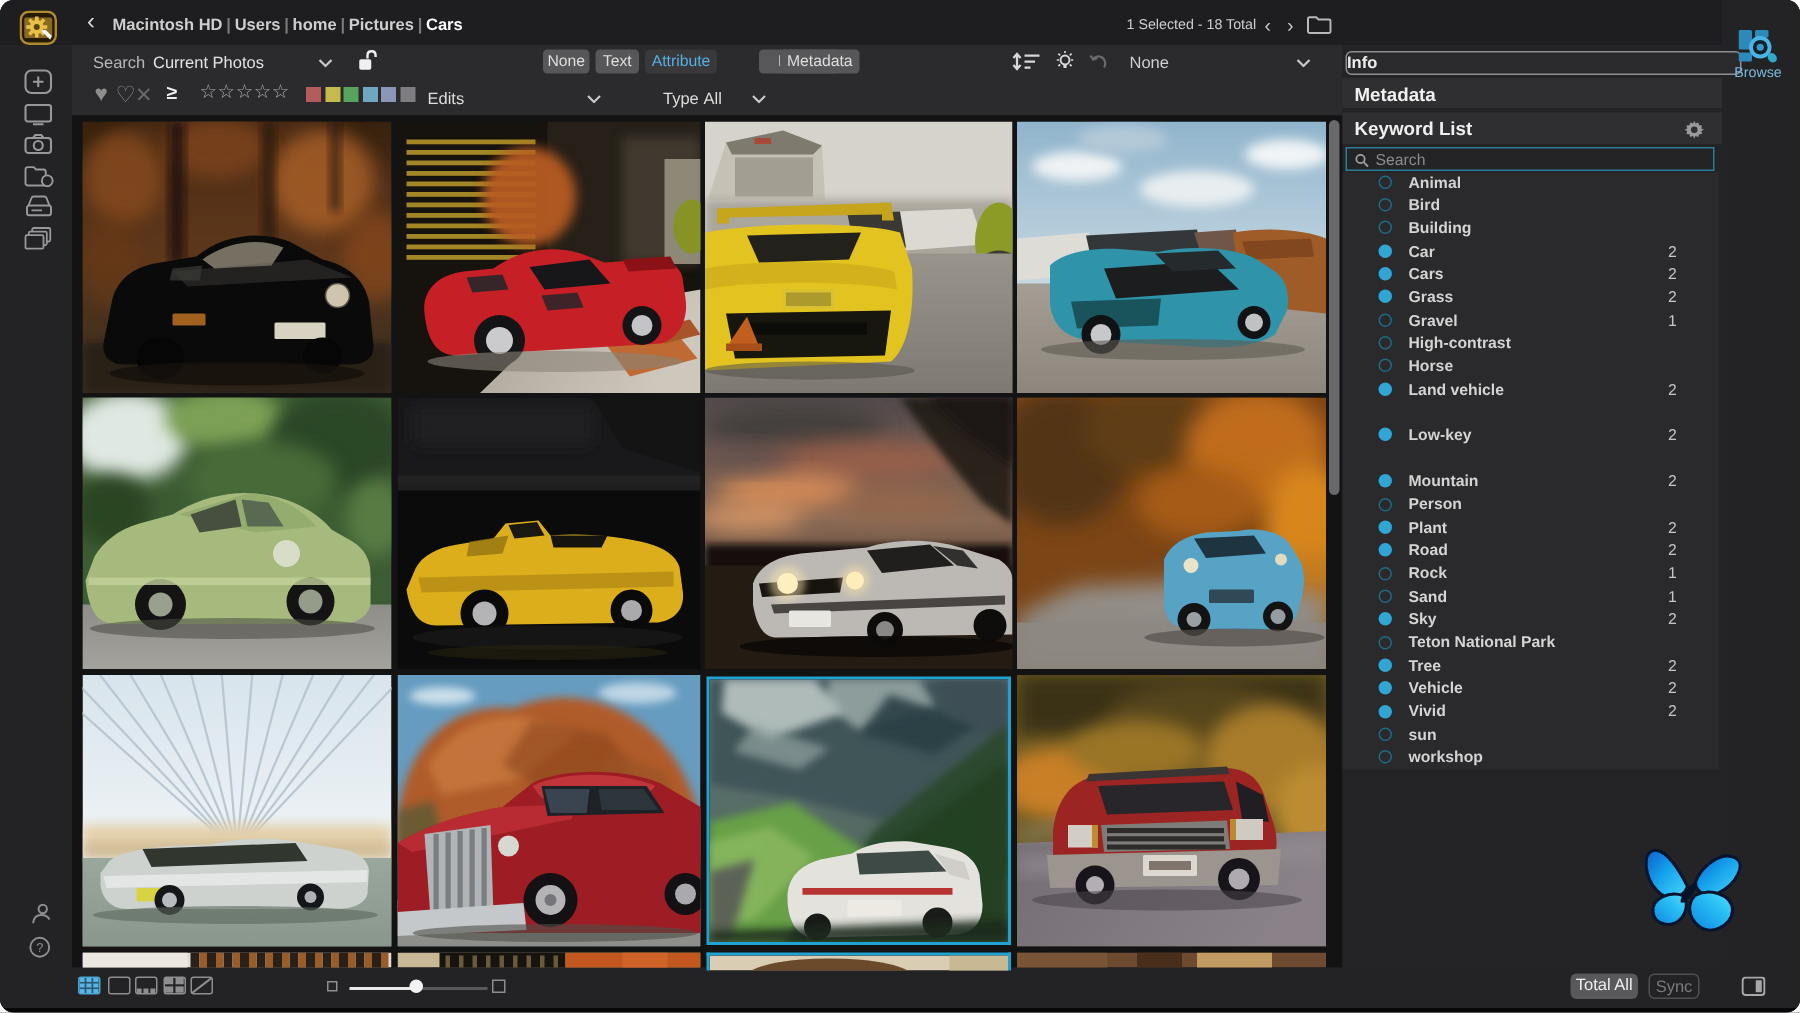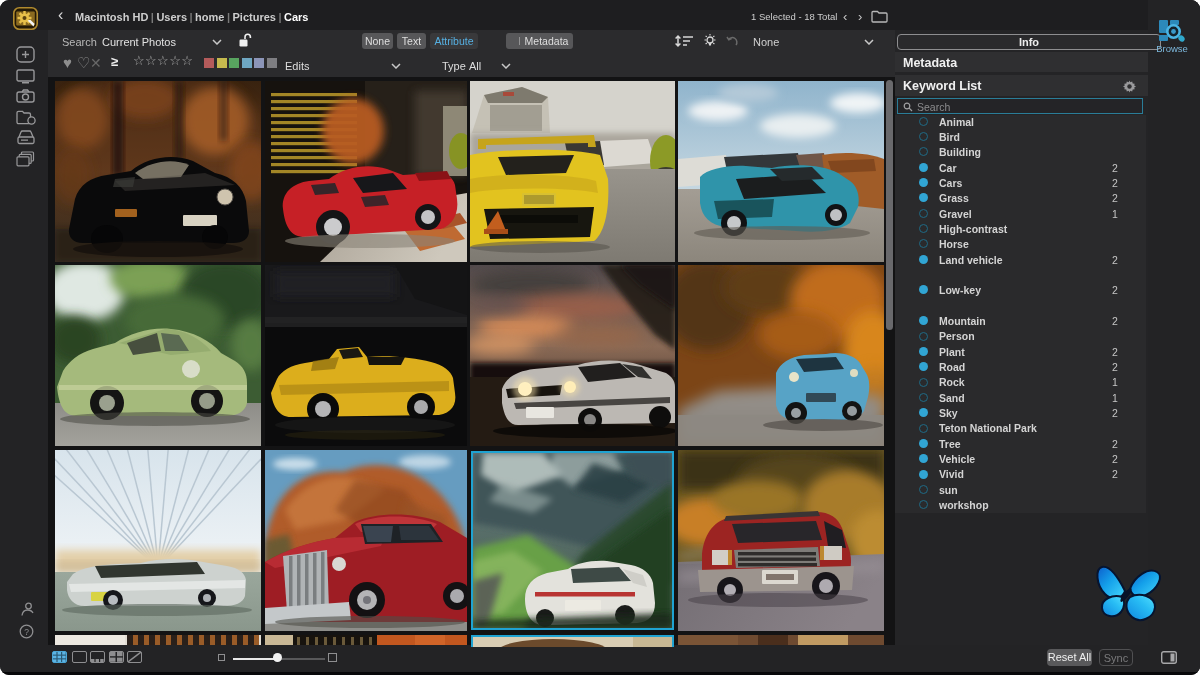--- a/index.html
+++ b/index.html
@@ -662,21 +662,21 @@
 <div class="ph" style="left:678px;top:635px">
       <svg width="206" height="10" viewBox="0 0 206 10" preserveAspectRatio="none">
         <rect width="206" height="10" fill="#6e4a30"></rect>
         <rect x="0" y="0" width="60" height="12" fill="#7a5436"></rect>
         <rect x="120" y="0" width="50" height="12" fill="#c09a62"></rect>
         <rect x="80" y="0" width="30" height="12" fill="#4a2e1c"></rect>
       </svg>
     </div>
 <div class="abs" style="left:886px;top:80px;width:7px;height:250px;background:#69696c;border-radius:4px"></div>
 
-<div class="abs" style="left:897px;top:34px;width:264px;height:16px;border:1.4px solid #8e8e90;border-radius:4px;background:#2a2a2c;color:#ececec;font-size:11px;font-weight:bold;text-align:center;line-height:15px">Info</div>
+<div class="abs" style="left:897px;top:34px;width:264px;height:16px;border:1.4px solid #8e8e90;border-radius:4px;background:#2a2a2c;color:#ececec;font-size:11px;font-weight:bold;line-height:15px">Info</div>
 <div class="abs" style="left:895px;top:52px;width:253px;height:20px;background:#2f2f31;color:#f0f0f0;font-size:12.5px;font-weight:bold;padding:4px 0 0 8px">Metadata</div>
 <div class="abs" style="left:895px;top:75px;width:253px;height:21px;background:#2f2f31;color:#f0f0f0;font-size:12.5px;font-weight:bold;padding:4px 0 0 8px">Keyword List</div>
 <svg class="abs" style="left:1123px;top:80px" width="13" height="13" viewBox="0 0 13 13">
       <path d="M6.5,0.5 L7.3,2.3 L9.2,1.6 L9.7,3.5 L11.7,3.7 L11.2,5.6 L13,6.5 L11.2,7.4 L11.7,9.3 L9.7,9.5 L9.2,11.4 L7.3,10.7 L6.5,12.5 L5.7,10.7 L3.8,11.4 L3.3,9.5 L1.3,9.3 L1.8,7.4 L0,6.5 L1.8,5.6 L1.3,3.7 L3.3,3.5 L3.8,1.6 L5.7,2.3 Z" fill="#9a9a9c"></path>
       <circle cx="6.5" cy="6.5" r="2.2" fill="#2f2f31"></circle>
     </svg>
 <div class="abs" style="left:897px;top:98px;width:246px;height:16px;border:1.6px solid #2a7d98;background:#242427"></div>
 <svg class="abs" style="left:903px;top:102px" width="10" height="10" viewBox="0 0 10 10">
       <circle cx="4" cy="4" r="2.8" fill="none" stroke="#a0a0a2" stroke-width="1.2"></circle>
       <path d="M6.2,6.2 L9,9" stroke="#a0a0a2" stroke-width="1.2"></path>
@@ -860,18 +860,18 @@
     </svg>
 <span class="vicon" style="left:127px;top:651px"></span>
 <svg class="abs" style="left:128px;top:652px" width="13" height="10" viewBox="0 0 13 10">
       <path d="M0,10 L13,0" stroke="#8e8e90" stroke-width="1.4"></path>
     </svg>
 <span class="abs" style="left:218px;top:654px;width:7px;height:7px;border:1.4px solid #8e8e90"></span>
 <div class="abs" style="left:233px;top:657.5px;width:45px;height:2px;background:#e8e8e8"></div>
 <div class="abs" style="left:278px;top:657.5px;width:47px;height:2px;background:#58585a"></div>
 <span class="abs" style="left:273px;top:653px;width:9px;height:9px;background:#f2f2f2;border-radius:50%"></span>
 <span class="abs" style="left:328px;top:653px;width:9px;height:9px;border:1.4px solid #8e8e90"></span>
-<span class="abs" style="left:1047px;top:649px;width:45px;height:17px;background:#59595b;border-radius:4px;color:#efefef;font-size:11px;text-align:center;line-height:17px">Reset All</span>
+<span class="abs" style="left:1047px;top:649px;width:45px;height:17px;background:#59595b;border-radius:4px;color:#efefef;font-size:11px;text-align:center;line-height:17px">Total All</span>
 <span class="abs" style="left:1099px;top:649px;width:34px;height:17px;border:1px solid #505052;border-radius:4px;color:#7a7a7c;font-size:11px;text-align:center;line-height:16px">Sync</span>
 <svg class="abs" style="left:1161px;top:651px" width="16" height="13" viewBox="0 0 16 13">
       <rect x="0.7" y="0.7" width="14.6" height="11.6" rx="2" fill="none" stroke="#a8a8aa" stroke-width="1.4"></rect>
       <rect x="9.5" y="2.5" width="4" height="8" fill="#a8a8aa"></rect>
     </svg>
 </div>
 </body></html>

